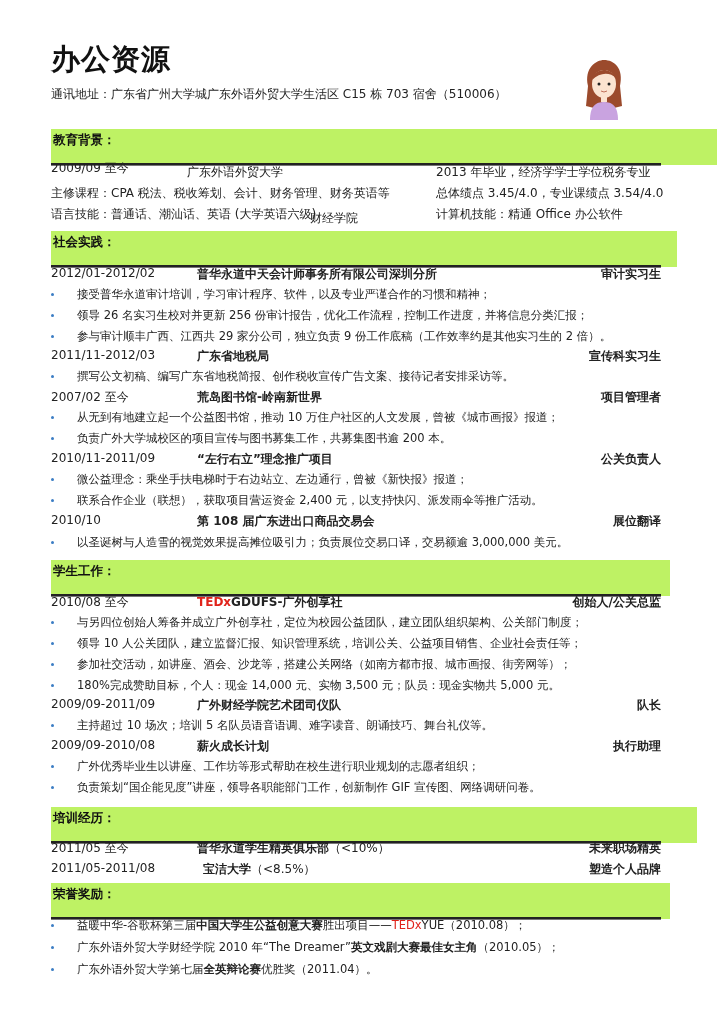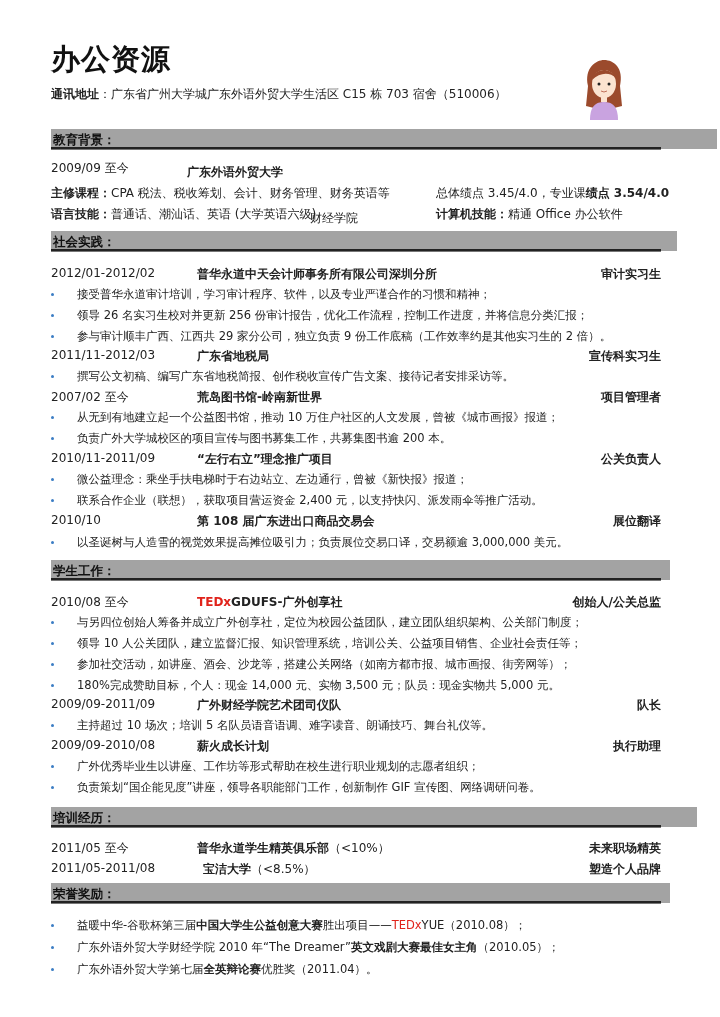--- a/index.html
+++ b/index.html
@@ -8,27 +8,27 @@
     font-family: "DejaVu Sans", "Liberation Sans", sans-serif;
     color: #1a1a1a;
   }
   .page { position: absolute; left: 0; top: 0; width: 720px; height: 1017px; padding-left: 35px; }
 
   .name {
     position: absolute; left: 51px; top: 40px;
     font-size: 29px; font-weight: bold; letter-spacing: 1px; color: #111;
   }
   .contact { position: absolute; left: 51px; font-size: 12px; color: #222; white-space: nowrap; }
-  .contact b { font-weight: bold; margin-top: 8px; }
+  .contact b { font-weight: normal; margin-top: 8px; }
   .contact .gap { display: inline-block; width: 26px; }
 
   .avatar { position: absolute; left: 580px; top: 58px; width: 48px; height: 62px; }
 
   .sec-bar {
-    position: absolute; left: 51px; height: 20px; background: #a3a3a3;
+    position: absolute; left: 51px; height: 36px; background: #bef264;
   }
   .sec-title {
     position: absolute; left: 2px; top: 3px; font-size: 12.5px; font-weight: bold; color: #111;
   }
   .sec-rule {
     position: absolute; left: 0; bottom: -1px; width: 610px; height: 2px; background: #222;
     border-bottom: 1px solid #777;
   }
 
   .row { position: absolute; left: 51px; font-size: 12px; white-space: nowrap; color: #222; }
@@ -38,21 +38,21 @@
   .row.full { width: 610px; }
 
   .bullet { position: absolute; left: 51px; font-size: 11.5px; white-space: nowrap; color: #222; }
   .bullet .dot {
     position: absolute; left: 0; top: 6px; width: 3px; height: 3px; border-radius: 50%;
     background: #3b7dc4;
   }
   .bullet .txt { position: absolute; left: 26px; }
 
   .edu { position: absolute; font-size: 12px; white-space: nowrap; color: #222; }
-  .edu b { font-weight: bold; }
+  .edu b { font-weight: normal; }
   .red { color: #e0231b; }
   .tedx { color: #e0231b; font-weight: bold; }
 </style>
 </head>
 <body>
 
 <div class="page">
 
   <div class="name">办公资源</div>
 
@@ -71,20 +71,21 @@
     <path d="M10 62 C10 48 16 44 24 44 C32 44 38 48 38 62 Z" fill="#c9a3e0"></path>
   </svg>
 
   <div class="sec-bar" style="top:129px; width:666px;">
     <div class="sec-title">教育背景：</div>
     <div class="sec-rule"></div>
   </div>
   <div class="edu" style="left:51px; top:160px;">2009/09 至今</div>
   <div class="edu" style="left:187px; top:164px;"><b>广东外语外贸大学</b></div>
   <div class="edu" style="left:310px; top:164px;margin-top:46px;">财经学院</div>
+  <div class="edu" style="left:436px; top:164px;"><b>2013</b> <span>年毕业，</span><b>经济学学士学位</b><b>税务</b><span>专业</span></div>
 
   <div class="edu" style="left:51px; top:185px;"><b>主修课程：</b><span>CPA 税法、税收筹划、会计、财务管理、财务英语等</span></div>
   <div class="edu" style="left:436px; top:185px;"><span>总体绩点 3.45/4.0，专业课</span><b>绩点 3.54/4.0</b></div>
 
   <div class="edu" style="left:436px; top:206px;"><b>计算机技能：</b><span>精通 Office 办公软件</span></div>
   <div class="edu" style="left:51px; top:206px;"><b>语言技能：</b><span>普通话、潮汕话、英语 (大学英语六级)</span></div>
 
   <div class="sec-bar" style="top:231px; width:626px;">
     <div class="sec-title">社会实践：</div>
     <div class="sec-rule"></div>

